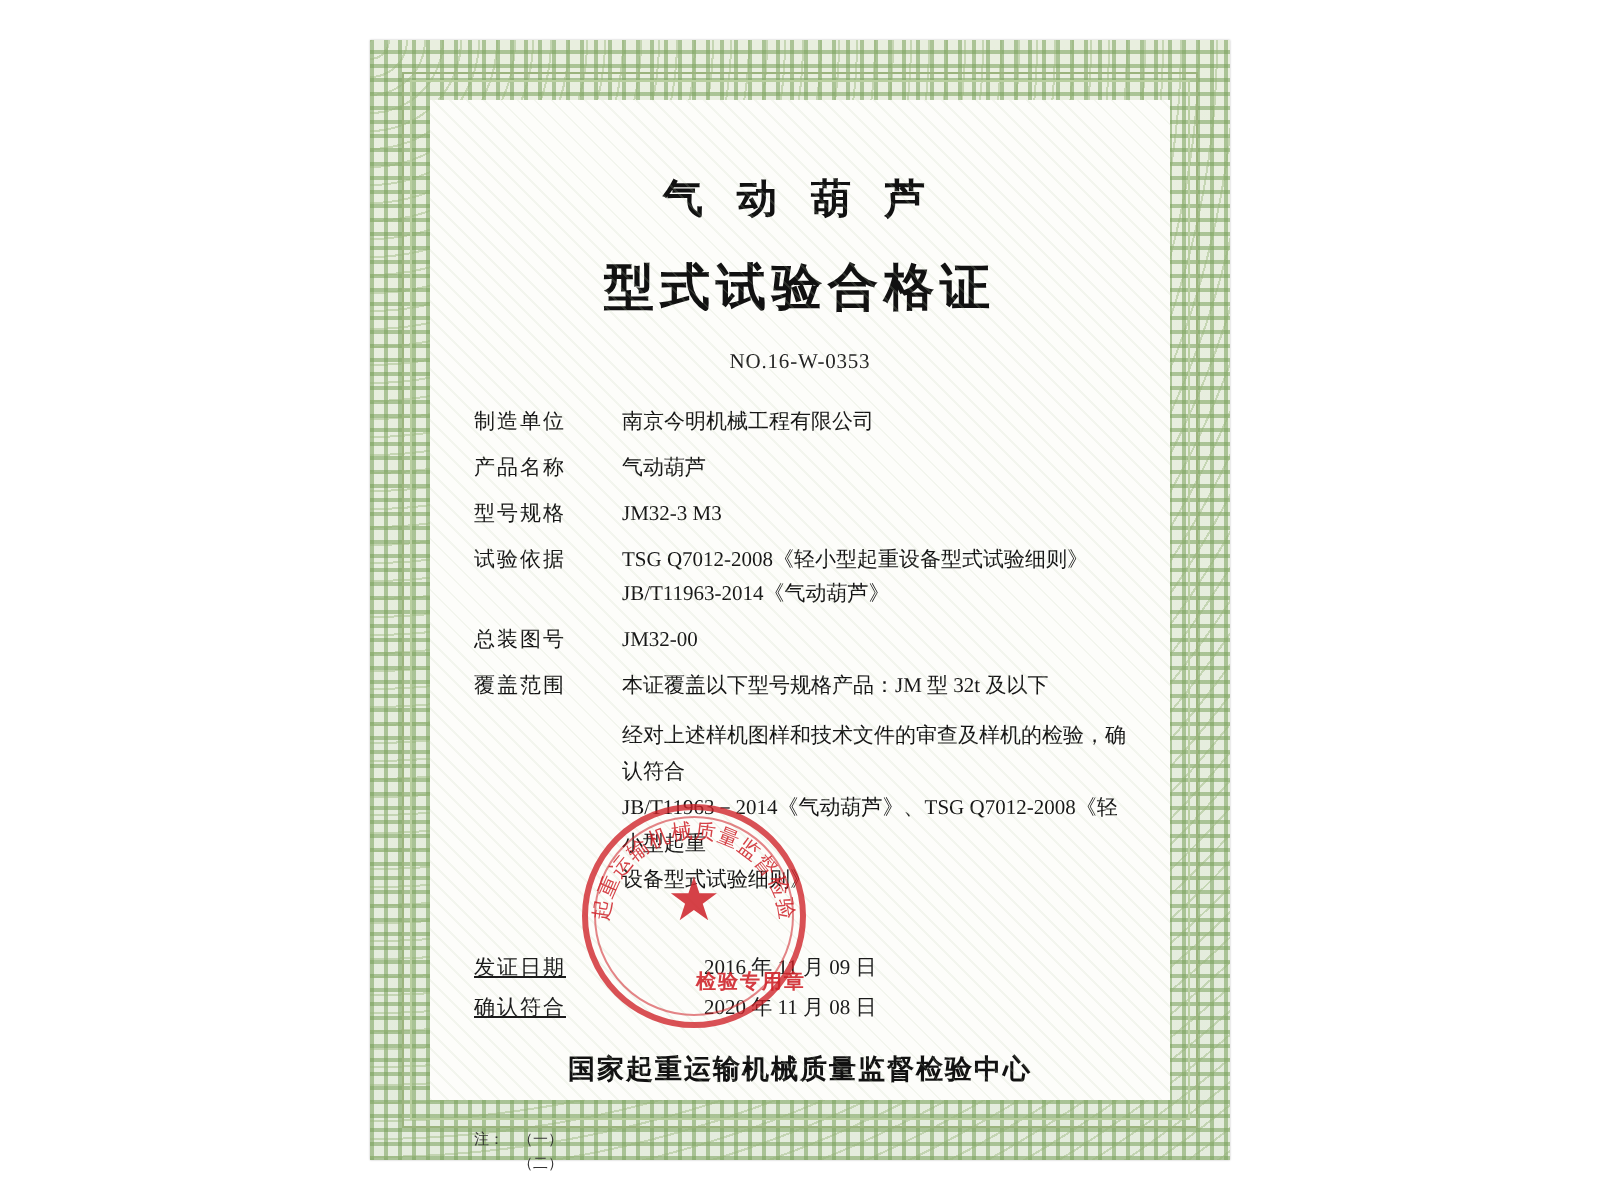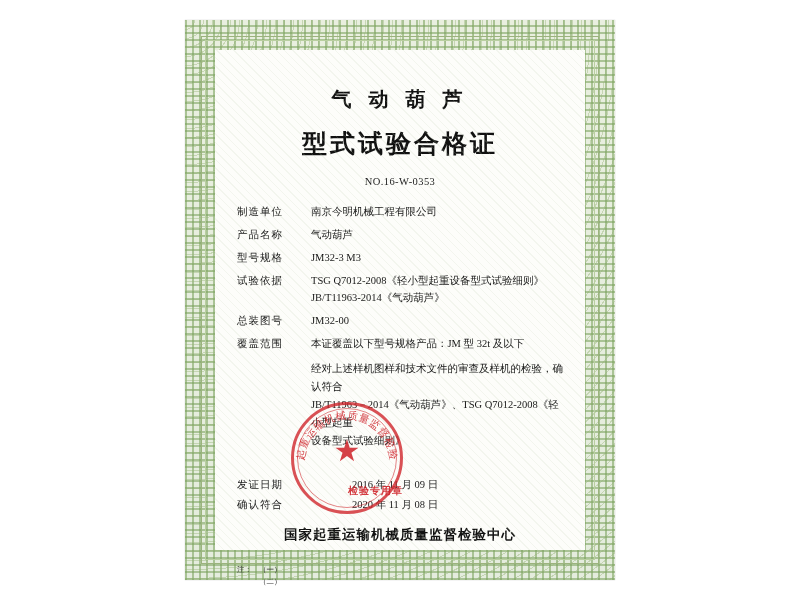--- a/index.html
+++ b/index.html
@@ -161,20 +161,21 @@
     z-index: 1;
   }
   .date-row {
     display: flex;
     margin-bottom: 2px;
   }
   .date-label {
     width: 74px;
     flex: 0 0 74px;
     letter-spacing: 1px;
+    text-decoration: underline;
   }
   .date-value {
     flex: 1;
     margin-left: 41px;
   }
 
   .issuer {
     text-align: center;
     font-size: 13.5px;
     font-weight: bold;

